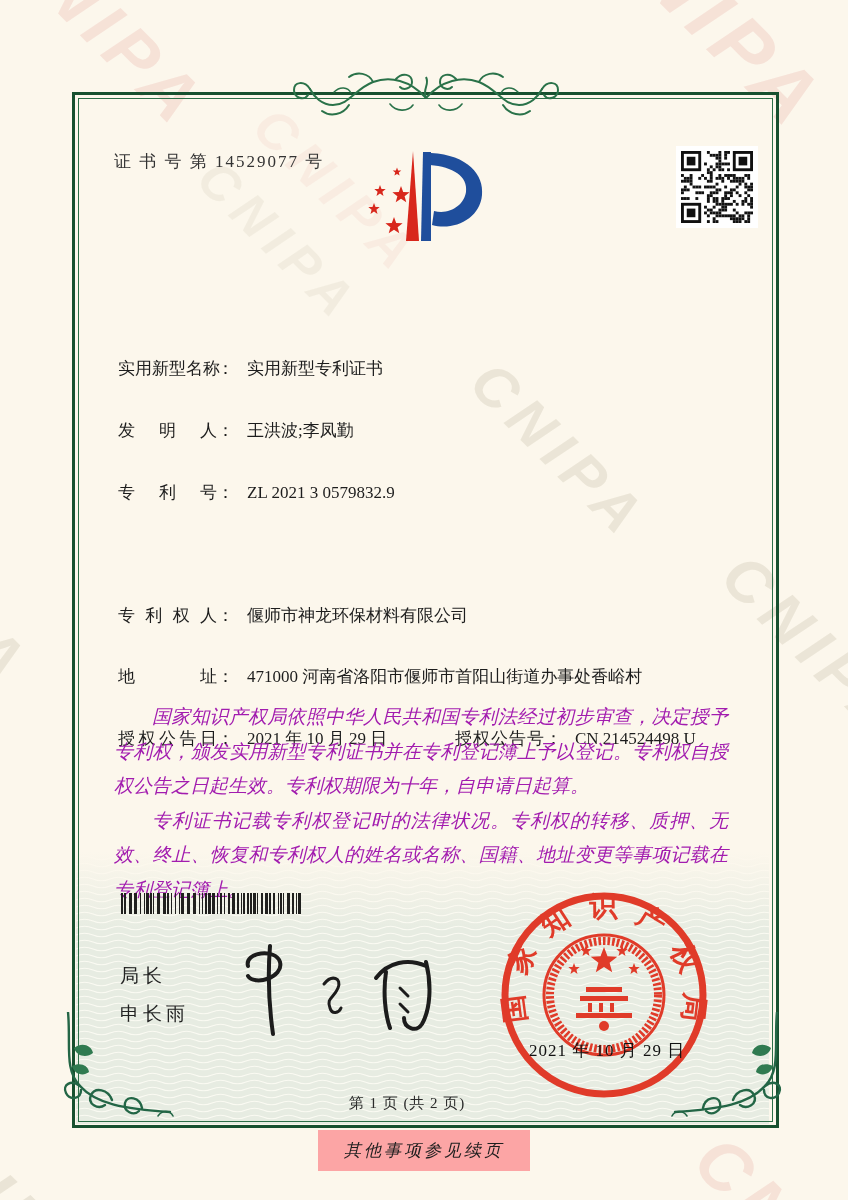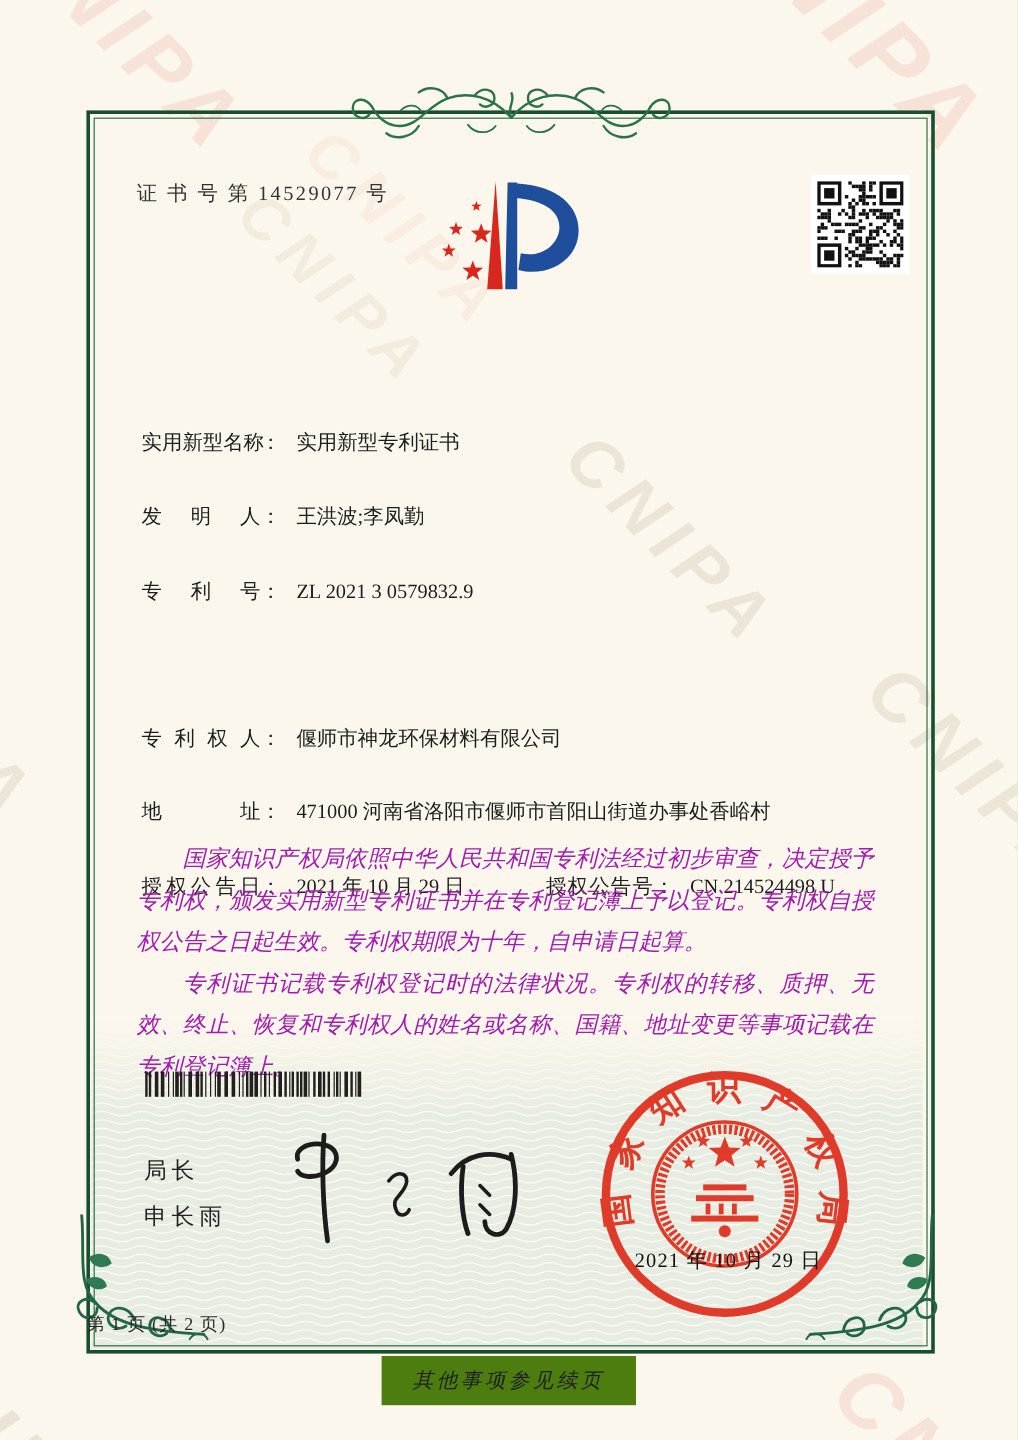--- a/index.html
+++ b/index.html
@@ -39,23 +39,23 @@
   #signer-title{position:absolute;left:120px;top:963px;font-family:"Liberation Sans","DejaVu Sans",sans-serif;
                 font-size:19px;letter-spacing:4px;color:#222;}
   #signer-name{position:absolute;left:120px;top:1001px;font-family:"Liberation Sans","DejaVu Sans",sans-serif;
                font-size:19px;letter-spacing:4px;color:#222;}
   #signature{position:absolute;left:228px;top:926px;}
   
   #seal{position:absolute;left:492px;top:883px;}
   #seal-date{position:absolute;left:512px;top:1039px;width:190px;text-align:center;font-size:17px;
              letter-spacing:1px;color:#111;z-index:6;}
   
-  #page-info{position:absolute;left:72px;top:1094px;width:670px;font-size:15px;color:#2a2a2a;letter-spacing:1px;}
+  #page-info{position:absolute;left:72px;top:1094px;width:670px;text-align:center;font-size:15px;color:#2a2a2a;letter-spacing:1px;}
   #note-wrap{position:absolute;left:0;top:1130px;width:848px;text-align:center;}
-  #note{display:inline-block;background:#4d7c0f;padding:9px 26px;font-size:17px;font-style:italic;letter-spacing:3px;color:#1f1f1f;}
+  #note{display:inline-block;background:#fca5a5;padding:9px 26px;font-size:17px;font-style:italic;letter-spacing:3px;color:#1f1f1f;}
   .orn{position:absolute;pointer-events:none;}
 </style>
 </head>
 <body>
 
 <div id="page">
 
   <div class="wm" style="left:-150px;top:-120px;font-size:64px;opacity:.9;">CNIPA</div>
   <div class="wm" style="left:228px;top:148px;font-size:52px;opacity:.5;">CNIPA</div>
   <div class="wm" style="left:505px;top:348px;font-size:58px;opacity:.85;">CNIPA</div>

